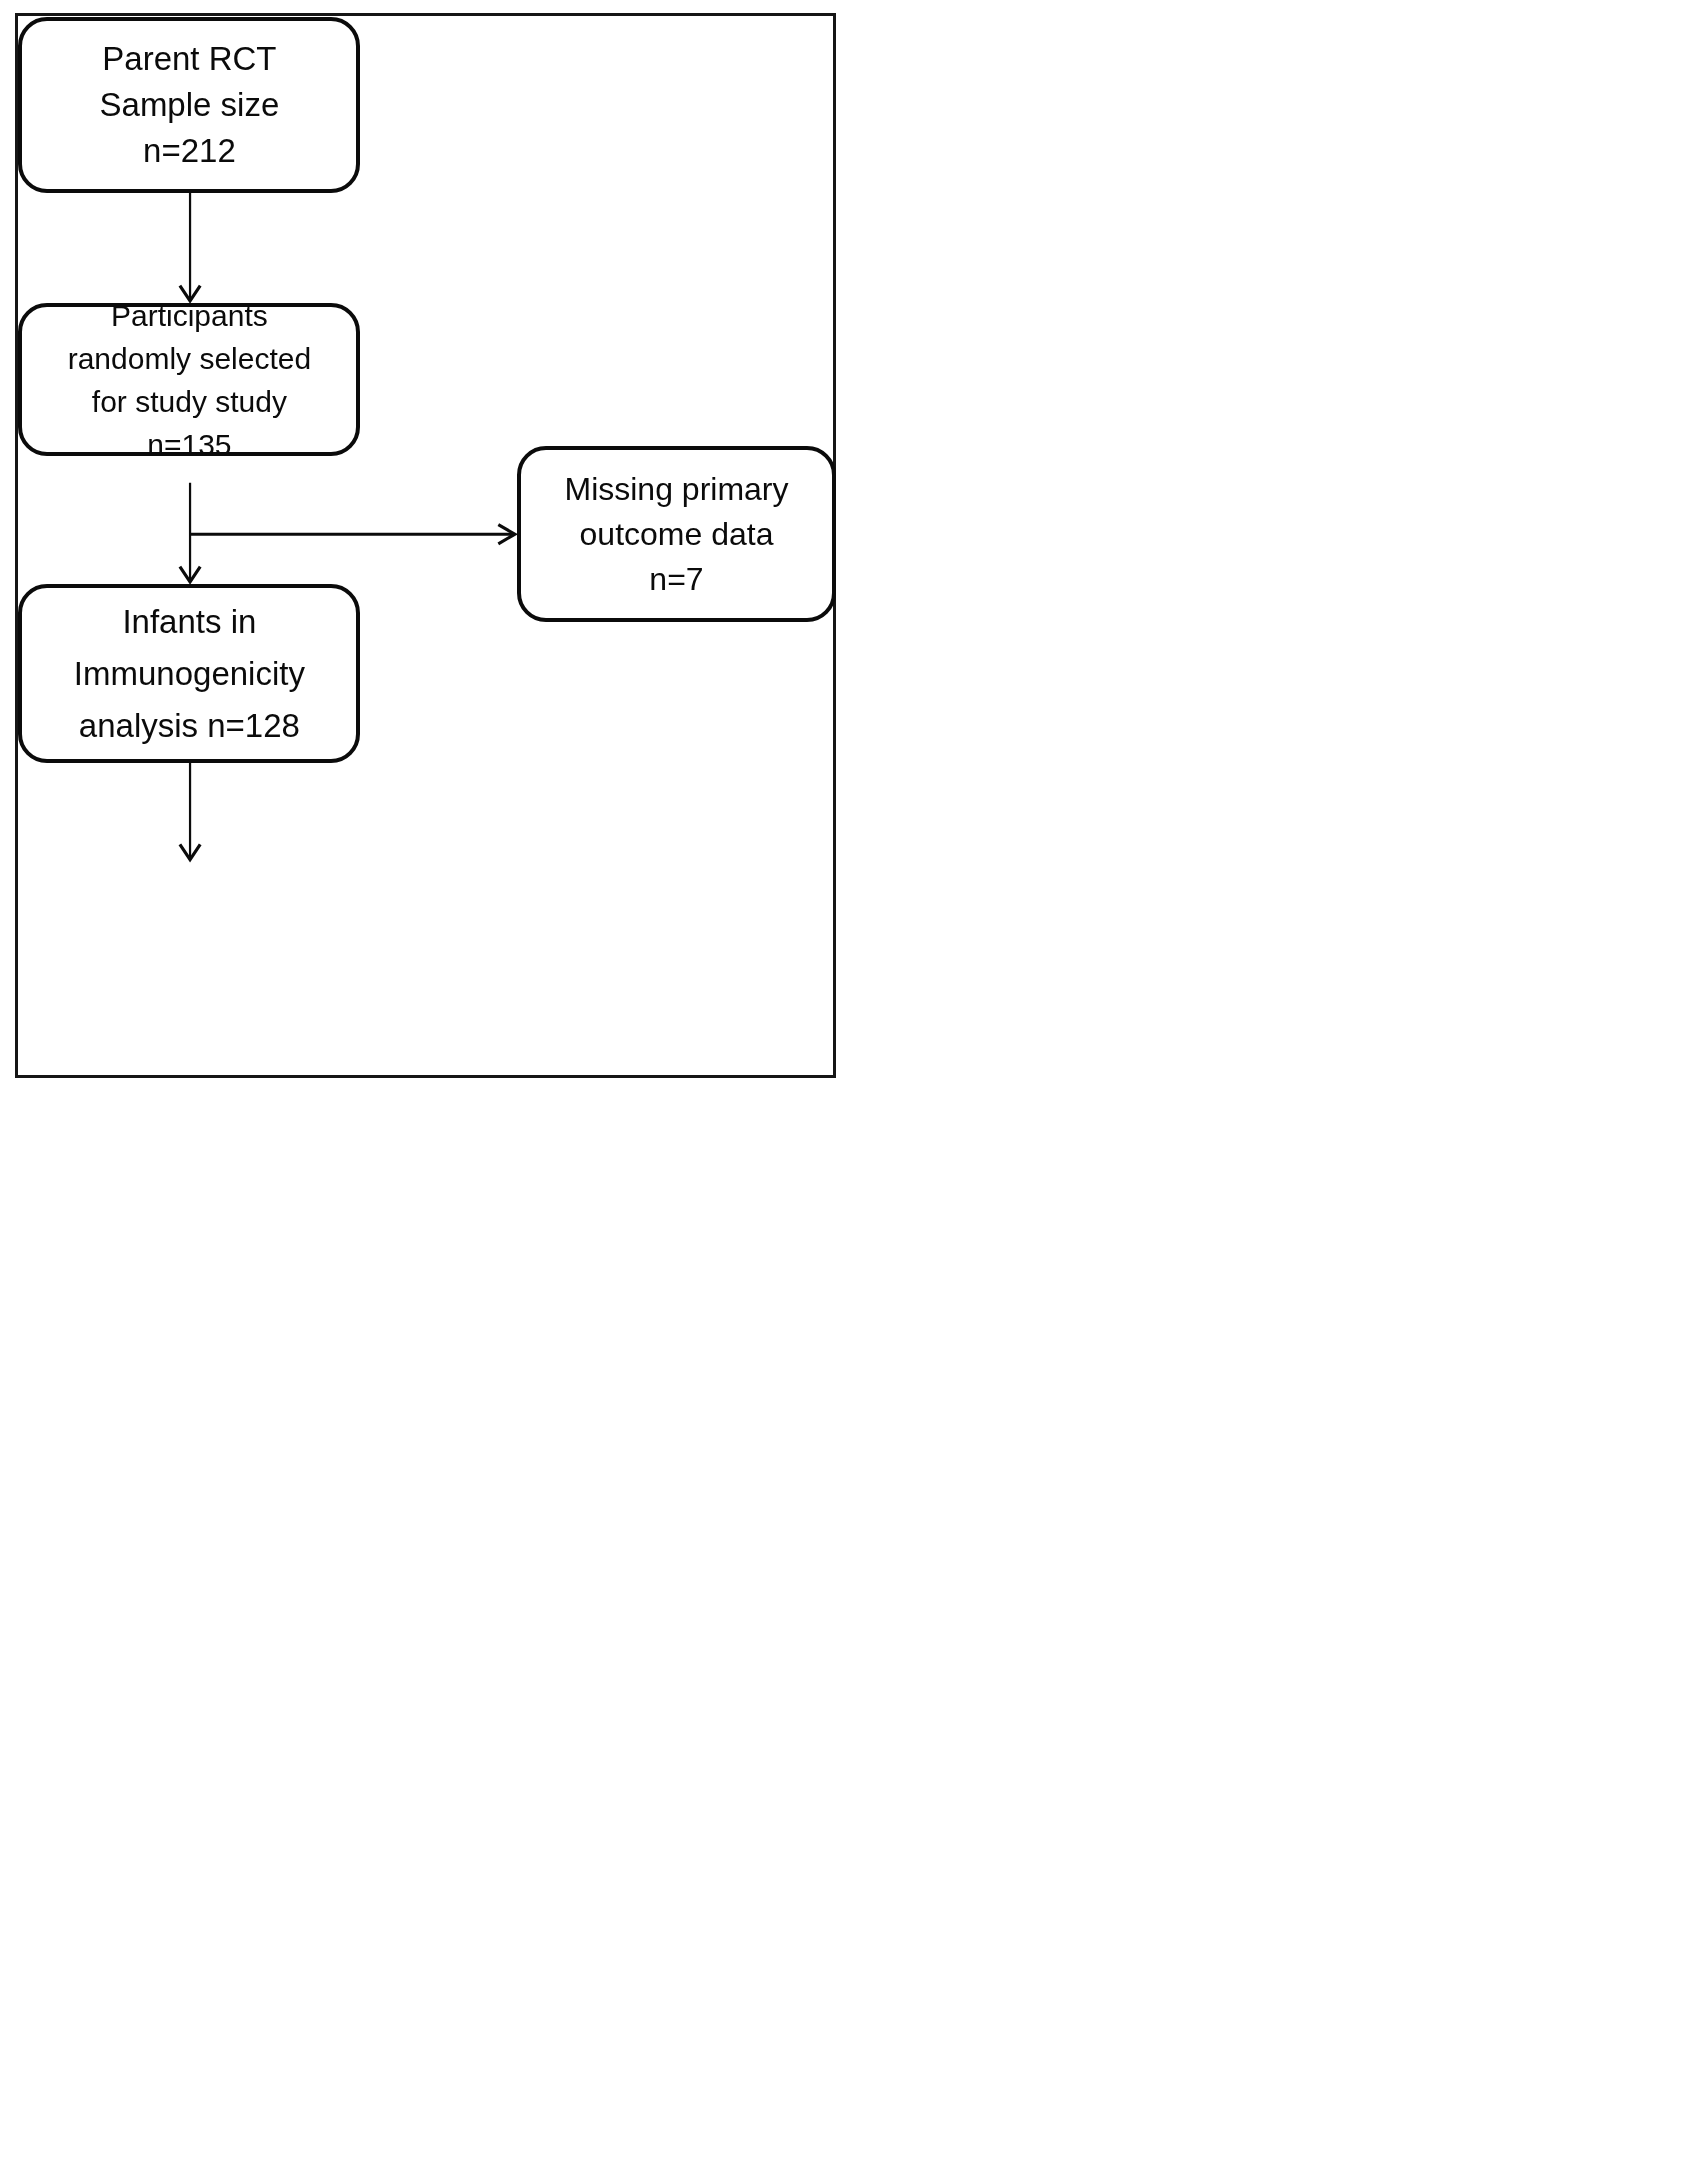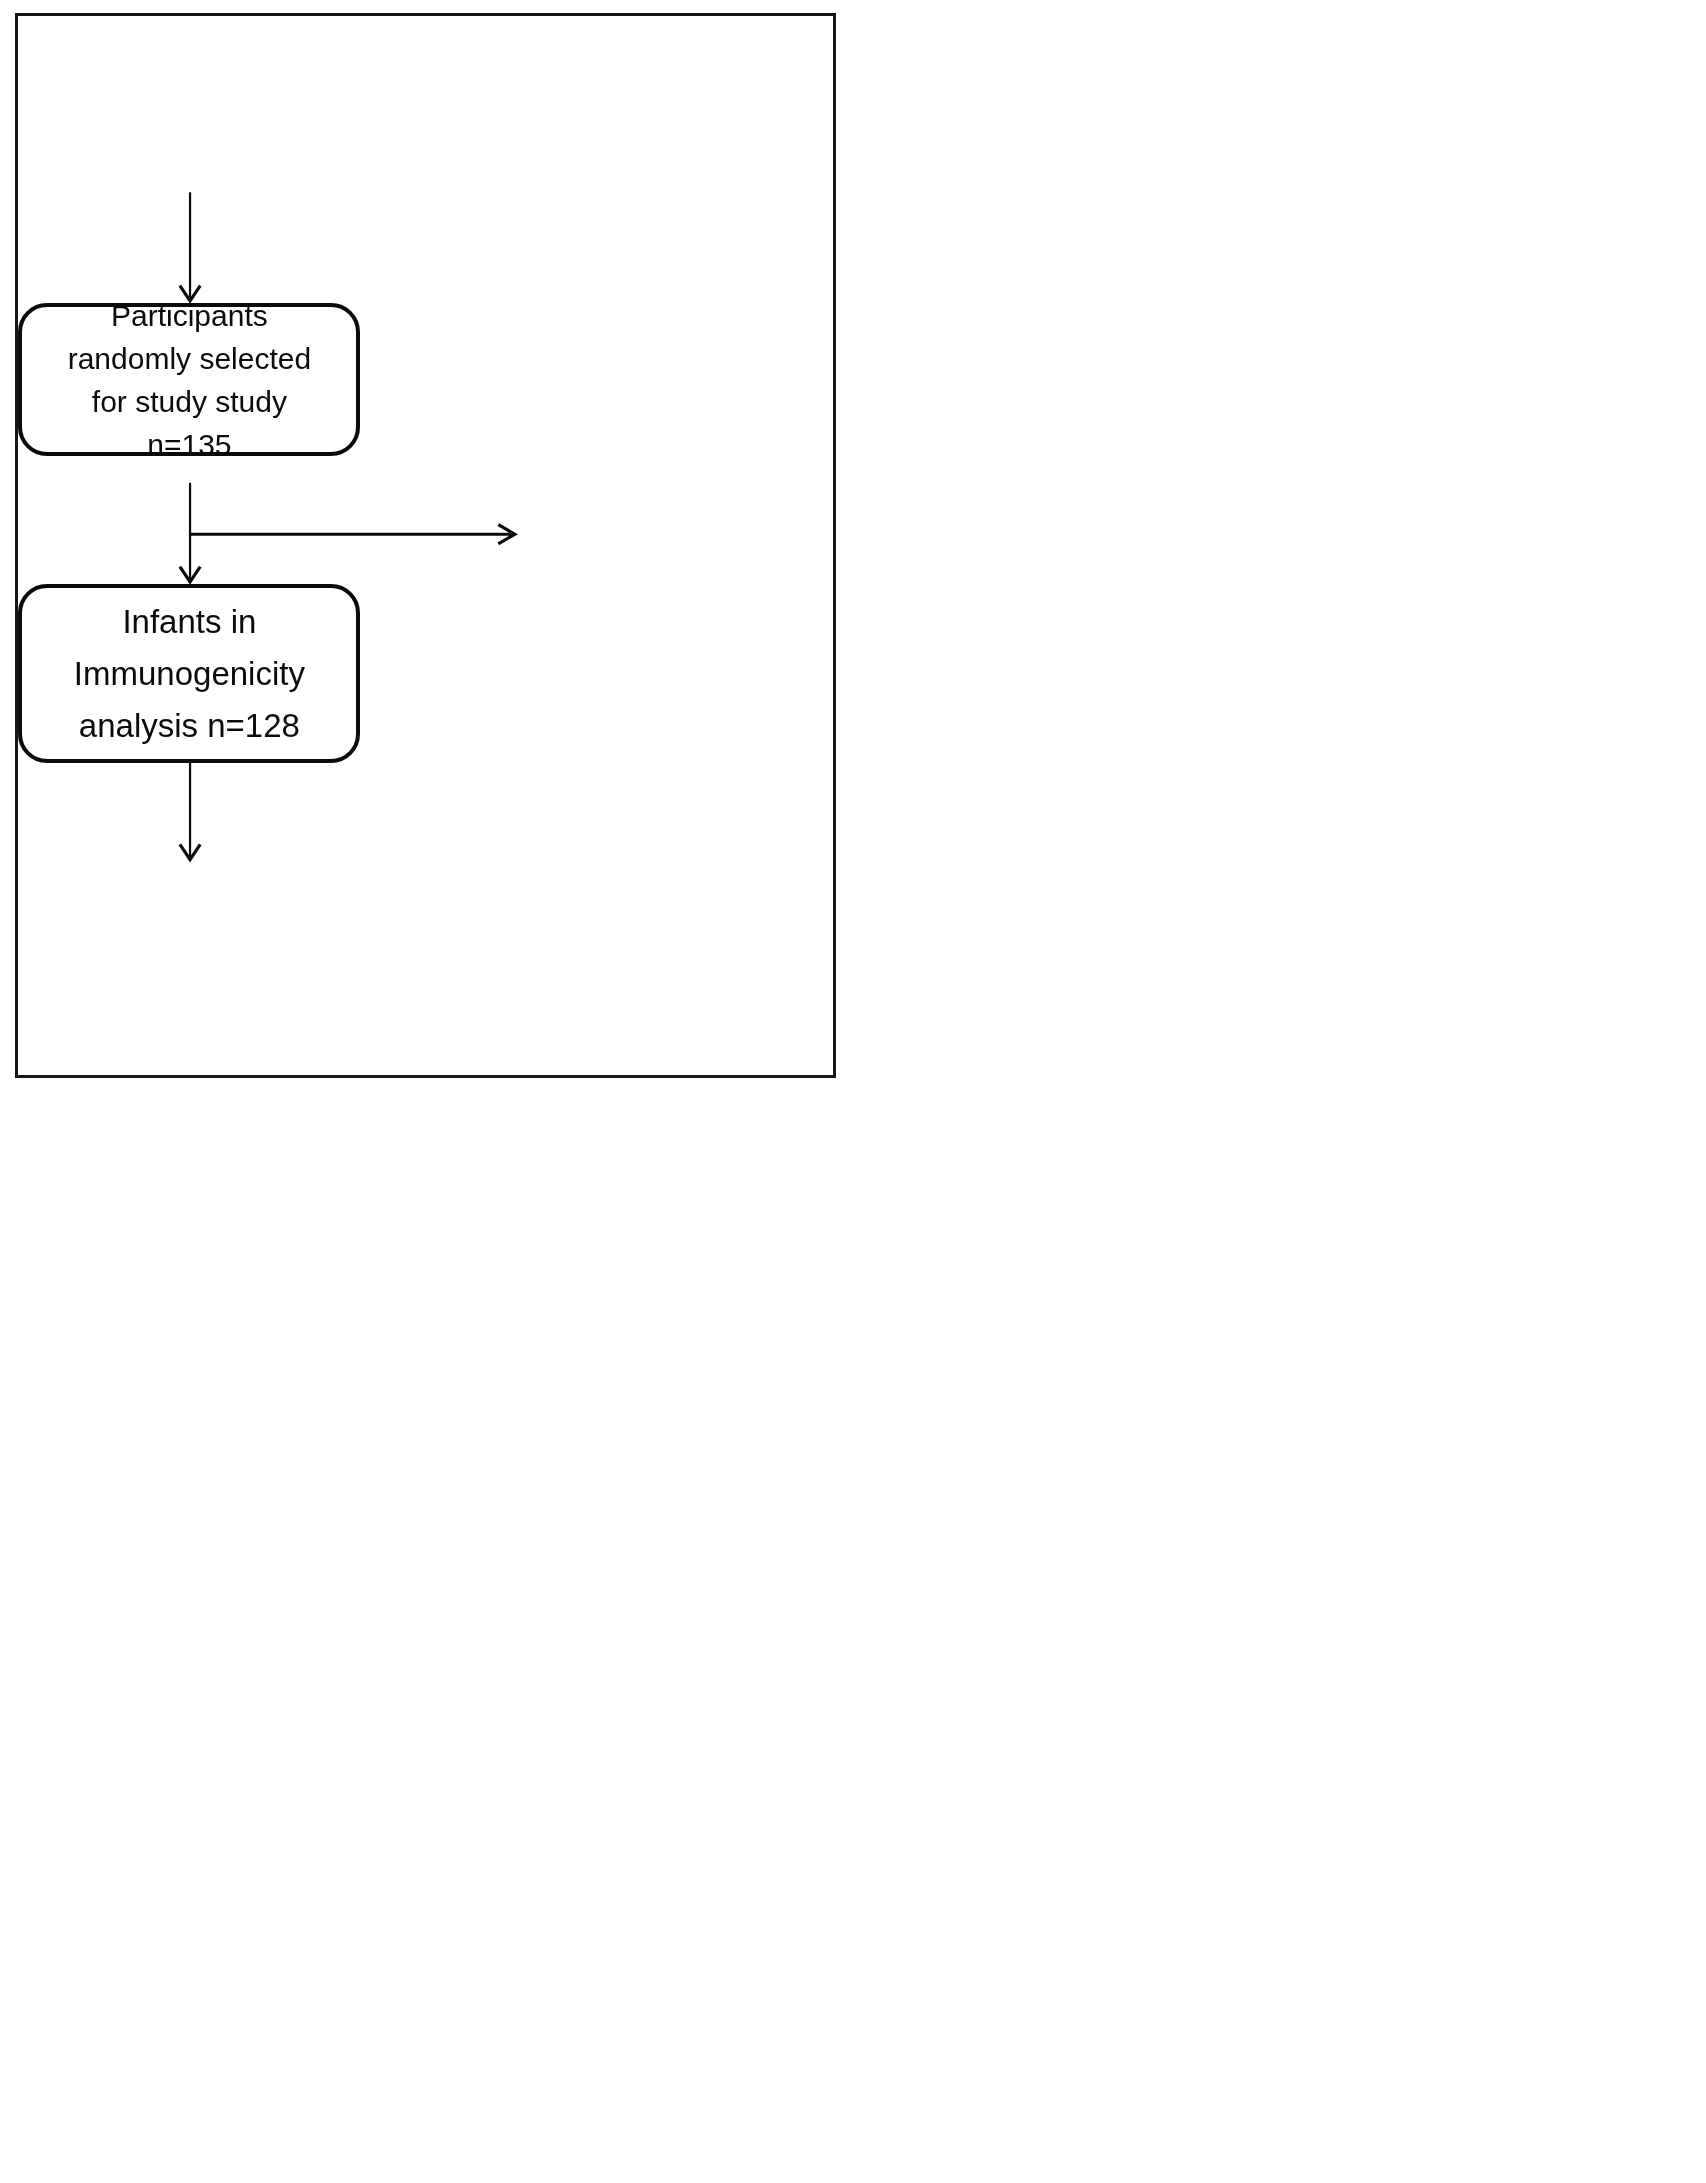--- a/index.html
+++ b/index.html
@@ -81,28 +81,38 @@
       <line x1="300" y1="840" x2="808" y2="840" stroke-width="4.5"></line>
       <polyline points="784,825 810,840 784,855" stroke-width="5"></polyline>
     </g>
 
     <g>
       <line x1="299" y1="1198" x2="299" y2="1350" stroke-width="3.5"></line>
       <polyline points="283,1328 299,1352 315,1328" stroke-width="5"></polyline>
     </g>
   </svg>
 
+  <div class="box box-parent">
+    <span class="tline">Parent RCT</span>
+    <span class="tline">Sample size</span>
+    <span class="tline">n=212</span>
+  </div>
 
   <div class="box box-nested">
     <span class="tline">Participants</span>
     <span class="tline">randomly selected</span>
     <span class="tline">for study study</span>
     <span class="tline">n=135</span>
   </div>
 
+  <div class="box box-missing">
+    <span class="tline">Missing primary</span>
+    <span class="tline">outcome data</span>
+    <span class="tline">n=7</span>
+  </div>
 
   <div class="box box-immuno">
     <span class="tline">Infants in</span>
     <span class="tline">Immunogenicity</span>
     <span class="tline">analysis n=128</span>
   </div>
 
 
 </div>
 

